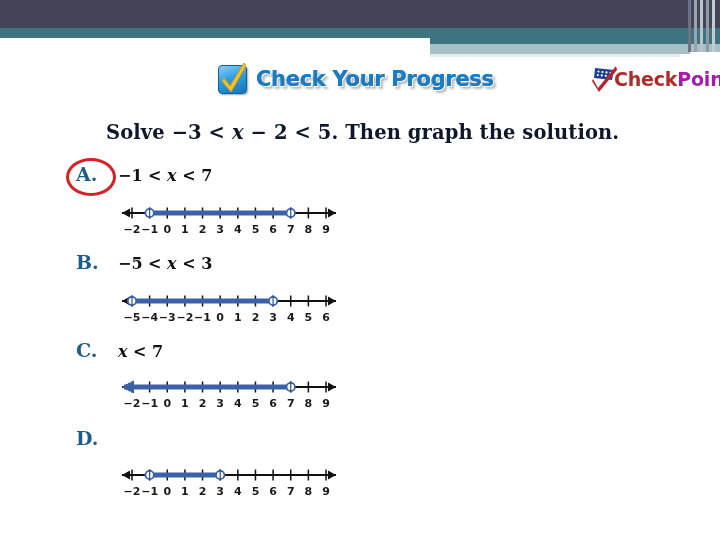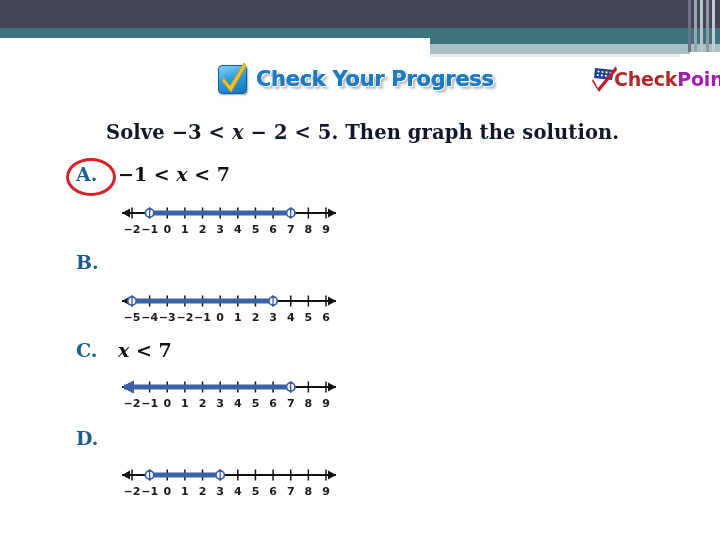--- a/index.html
+++ b/index.html
@@ -59,21 +59,21 @@
   #question .var{font-style:italic;}
 
   
   .choice{position:absolute;left:76px;}
   .choice-row{display:flex;align-items:baseline;height:26px;}
   .choice-letter{
     font-family:"DejaVu Serif", serif;font-weight:bold;font-size:19px;
     color:#1b5e8c;width:42px;flex:0 0 42px;position:relative;
   }
   .choice-expr{
-    font-family:"DejaVu Serif", serif;font-weight:bold;font-size:19px;color:#111111;
+    font-family:"DejaVu Serif", serif;font-weight:bold;font-size:16px;color:#111111;
     white-space:nowrap;
   }
   .choice-expr .var{font-style:italic;}
   .circle-mark{
     position:absolute;left:-10px;top:-5px;width:44px;height:32px;
     border:3px solid #d62128;border-radius:50%;pointer-events:none;
   }
 
   
   .numline{position:absolute;left:118px;}
@@ -175,20 +175,21 @@
         <line x1="31.636363636363637" y1="13" x2="172.72727272727272" y2="13" stroke="#3b62a8" stroke-width="5"></line>
         <circle cx="31.636363636363637" cy="13" r="4.2" fill="#ffffff" stroke="#3b62a8" stroke-width="1.8"></circle>
         <line x1="31.636363636363637" y1="7.5" x2="31.636363636363637" y2="18.5" stroke="#2d4f8a" stroke-width="1.2"></line>
         <circle cx="172.72727272727272" cy="13" r="4.2" fill="#ffffff" stroke="#3b62a8" stroke-width="1.8"></circle>
         <line x1="172.72727272727272" y1="7.5" x2="172.72727272727272" y2="18.5" stroke="#2d4f8a" stroke-width="1.2"></line>
       </svg>
     </div>
     <div class="choice" style="top: 251px;">
       <div class="choice-row">
         <span class="choice-letter">B.</span>
+        <span class="choice-expr"><span>−5 &lt; </span><span class="var">x</span><span> &lt; 3</span></span>
       </div>
     </div>
     <div class="numline" style="top: 288px;">
       <svg width="222" height="42" viewBox="0 0 222 42">
         <line x1="4" y1="13" x2="218" y2="13" stroke="#111" stroke-width="1.8"></line>
         <polygon points="4,13 12,8.5 12,17.5" fill="#111"></polygon>
         <polygon points="218,13 210,8.5 210,17.5" fill="#111"></polygon>
         <line x1="14" y1="7.5" x2="14" y2="18.5" stroke="#111" stroke-width="1.5"></line>
         <text x="14" y="33" text-anchor="middle" class="nl-label">−5</text>
         <line x1="31.636363636363637" y1="7.5" x2="31.636363636363637" y2="18.5" stroke="#111" stroke-width="1.5"></line>

